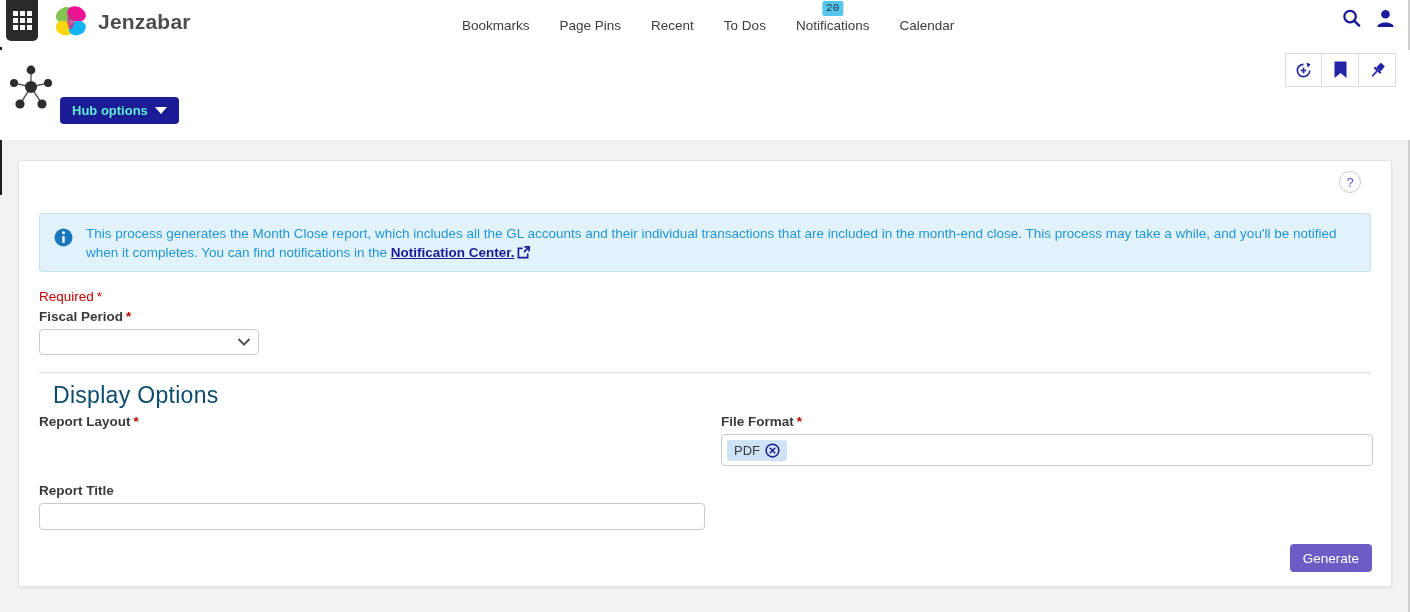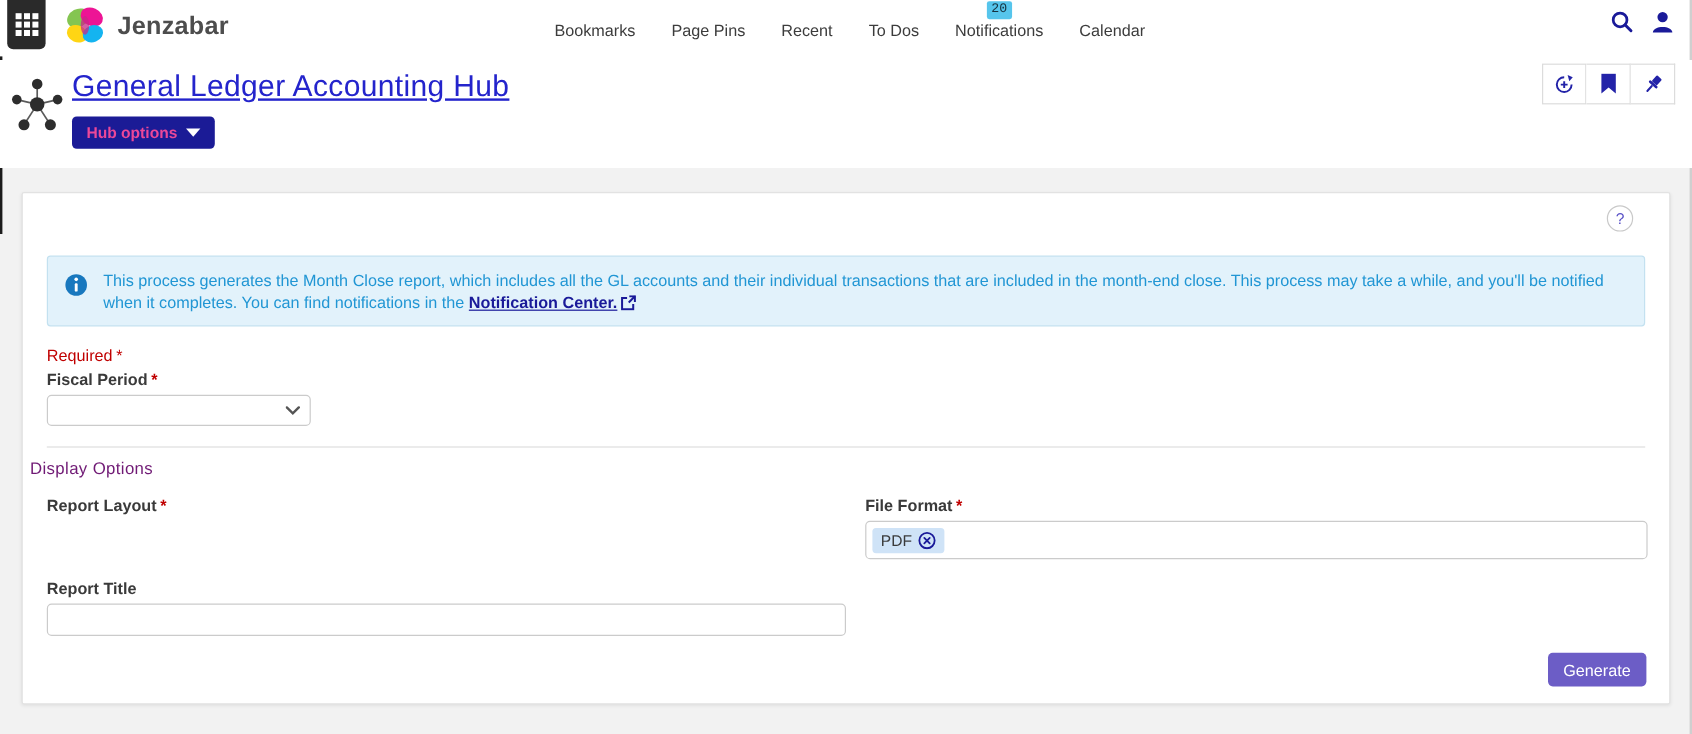--- a/index.html
+++ b/index.html
@@ -24,21 +24,21 @@
   .topbar-icons { position:absolute; right:14px; top:7px; display:flex; gap:12px; align-items:center; }
   .topbar-icons .ibtn { width:22px; height:22px; display:flex; align-items:center; justify-content:center; cursor:pointer; }
 
   .right-edge { position:absolute; top:0; right:0; width:2px; height:612px; background:#cfcfcf; }
   .left-edge { position:absolute; top:47px; left:0; width:2px; height:148px; background:#1c1c1c; }
 
   
   .hub-header { position:absolute; left:0; top:50px; width:1410px; height:90px; background:#ffffff; }
   .hub-icon { position:absolute; left:8px; top:12px; }
   .hub-title { position:absolute; left:60px; top:8px; font-size:25px; color:#2424cc; text-decoration:underline; cursor:pointer; letter-spacing:0.3px; }
-  .hub-options { position:absolute; left:60px; top:47px; background:#1b1b96; color:#ec4899; border:none; border-radius:4px; font-size:13px; font-weight:bold; padding:6px 12px; display:flex; align-items:center; gap:7px; cursor:pointer; font-family:"Liberation Sans", sans-serif; }
+  .hub-options { position:absolute; left:60px; top:47px; background:#1b1b96; color:#5eead4; border:none; border-radius:4px; font-size:13px; font-weight:bold; padding:6px 12px; display:flex; align-items:center; gap:7px; cursor:pointer; font-family:"Liberation Sans", sans-serif; }
   .caret-down { width:0; height:0; border-left:6px solid transparent; border-right:6px solid transparent; border-top:7px solid #ffffff; }
   .hub-tools { position:absolute; right:14px; top:3px; display:flex; }
   .tool-btn { width:37px; height:34px; background:#ffffff; border:1px solid #dcdcdc; display:flex; align-items:center; justify-content:center; cursor:pointer; }
   .tool-btn + .tool-btn { border-left:none; }
 
   
   .card { position:absolute; left:18px; top:160px; width:1374px; height:427px; background:#ffffff; border:1px solid #e2e2e2; border-radius:2px; box-shadow:0 1px 3px rgba(0,0,0,0.07); }
   .card-title { position:absolute; left:20px; top:12px; font-size:21px; color:#3d3d3d; font-weight:normal; letter-spacing:0.3px; }
   .help-btn { position:absolute; right:30px; top:10px; width:22px; height:22px; border:1px solid #c9c9c9; border-radius:50%; display:flex; align-items:center; justify-content:center; font-size:13px; color:#5a52c7; cursor:pointer; background:#fff; }
 
@@ -50,21 +50,21 @@
 
   .required-note { position:absolute; left:20px; top:128px; font-size:13.5px; color:#c00000; }
   .field-label { position:absolute; font-size:13.5px; font-weight:bold; color:#3a3a3a; }
   .req-star { color:#c00000; margin-left:3px; }
 
   .select-wrap { position:absolute; }
   .select-wrap select { width:100%; height:100%; appearance:none; -webkit-appearance:none; border:1px solid #cbcbcb; border-radius:4px; background:#ffffff; font-size:13px; color:#555555; padding:0 26px 0 8px; font-family:"Liberation Sans", sans-serif; }
   .select-wrap .chev { position:absolute; right:9px; top:50%; transform:translateY(-50%); pointer-events:none; }
 
   .divider { position:absolute; left:20px; right:20px; top:211px; height:1px; background:#dedede; }
-  .section-heading { position:absolute; left:6px; top:221px; font-size:14px; color:#701a75; font-weight:normal; letter-spacing:0.3px; }
+  .section-heading { position:absolute; left:34px; top:221px; font-size:23px; color:#0c4a6e; font-weight:normal; letter-spacing:0.3px; }
 
   .file-box { position:absolute; left:702px; top:273px; width:652px; height:32px; border:1px solid #cbcbcb; border-radius:4px; background:#ffffff; display:flex; align-items:center; padding:0 5px; }
   .file-tag { background:#cfe3f7; border-radius:3px; padding:3px 7px; font-size:13px; color:#3a3a3a; display:flex; align-items:center; gap:5px; }
   .tag-remove { cursor:pointer; display:flex; align-items:center; }
 
   .text-input { position:absolute; left:20px; top:342px; width:666px; height:27px; border:1px solid #cbcbcb; border-radius:4px; font-size:13px; color:#444; padding:0 8px; font-family:"Liberation Sans", sans-serif; }
 
   .generate-btn { position:absolute; right:19px; top:383px; height:28px; padding:0 13px; background:#6c5dc6; color:#ffffff; border:none; border-radius:4px; font-size:13.5px; cursor:pointer; font-family:"Liberation Sans", sans-serif; }
 </style>
 </head>
@@ -150,21 +150,20 @@
         <line x1="23" y1="25" x2="12" y2="42"></line>
         <line x1="23" y1="25" x2="34" y2="42"></line>
       </g>
       <circle cx="23" cy="25" r="6" fill="#2d2d2d"></circle>
       <circle cx="23" cy="8" r="4.4" fill="#2d2d2d"></circle>
       <circle cx="6" cy="21" r="4" fill="#2d2d2d"></circle>
       <circle cx="40" cy="21" r="4" fill="#2d2d2d"></circle>
       <circle cx="12" cy="42" r="4.6" fill="#2d2d2d"></circle>
       <circle cx="34" cy="42" r="4.6" fill="#2d2d2d"></circle>
     </svg>
-    <a class="hub-title">General Ledger Accounting Hub</a>
     <button class="hub-options">
       <span>Hub options</span>
       <span class="caret-down"></span>
     </button>
 
     <div class="hub-tools">
       <div class="tool-btn">
         <svg width="19" height="19" viewBox="0 0 20 20">
           <path d="M16.5 10 A6.5 6.5 0 1 1 10 3.5" fill="none" stroke="#2323a8" stroke-width="1.7"></path>
           <path d="M13 1.5 L17.5 3.5 L14.5 7 Z" fill="#2323a8"></path>

